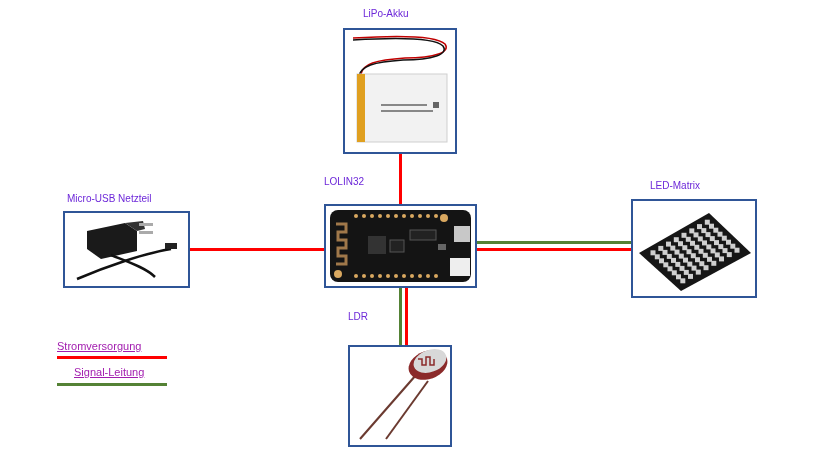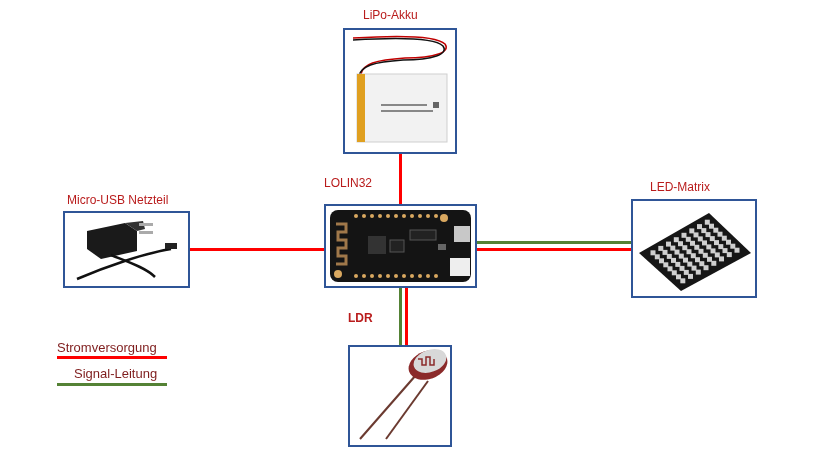--- a/index.html
+++ b/index.html
@@ -1,23 +1,23 @@
 <!DOCTYPE html>
 <html><head>
 <meta charset="utf-8">
 <style>
   html, body { margin:0; padding:0; background:#ffffff; }
   body { width:830px; height:468px; position:relative; overflow:hidden;
          font-family:"Liberation Sans", "DejaVu Sans", sans-serif; }
-  .label { position:absolute; font-size:12px; color:#b91c1c; white-space:nowrap; }
+  .label { position:absolute; font-size:10px; color:#6d28d9; white-space:nowrap; }
   .box { position:absolute; border:2px solid #2f5597; background:#fff; box-sizing:border-box; overflow:hidden; }
   .wire { position:absolute; }
   .red { background:#ff0000; }
   .green { background:#548235; }
-  .legend-text { position:absolute; font-size:13px; color:#7f1d1d; white-space:nowrap; }
+  .legend-text { position:absolute; font-size:11px; color:#a21caf; white-space:nowrap;text-decoration:underline; }
   .legend-line { position:absolute; height:3px; }
   svg { display:block; }
 </style>
 </head>
 <body>
 
 <div class="wire red" style="left:399px;top:154px;width:3px;height:51px;"></div>
 <div class="wire red" style="left:190px;top:248px;width:135px;height:3px;"></div>
 <div class="wire green" style="left:477px;top:241px;width:154px;height:3px;"></div>
 <div class="wire red" style="left:477px;top:248px;width:154px;height:3px;"></div>
@@ -156,21 +156,21 @@
         <rect x="62.8" y="68.6" width="5" height="5"></rect>
         <rect x="70.5" y="64.2" width="5" height="5"></rect>
         <rect x="78.3" y="59.8" width="5" height="5"></rect>
         <rect x="86.0" y="55.4" width="5" height="5"></rect>
         <rect x="93.8" y="51.1" width="5" height="5"></rect>
         <rect x="101.5" y="46.7" width="5" height="5"></rect>
       </g>
   </svg>
 </div>
 
-<div class="label" style="left:348px;top:311px;font-weight:bold;">LDR</div>
+<div class="label" style="left:348px;top:311px;">LDR</div>
 <div class="box" style="left:348px;top:345px;width:104px;height:102px;">
   <svg width="100" height="98" viewBox="0 0 100 98">
     <line x1="66" y1="28" x2="10" y2="92" stroke="#6b3a30" stroke-width="2"></line>
     <line x1="78" y1="34" x2="36" y2="92" stroke="#6b3a30" stroke-width="2"></line>
     <ellipse cx="78" cy="18" rx="20" ry="14" fill="#8b2a2a" transform="rotate(-20 78 18)"></ellipse>
     <ellipse cx="80" cy="14" rx="17" ry="11" fill="#d8d8d8" transform="rotate(-20 80 14)"></ellipse>
     <path d="M68 12 h4 v6 h4 v-8 h4 v8 h4 v-6" stroke="#8b2a2a" stroke-width="1.5" fill="none"></path>
   </svg>
 </div>
 

